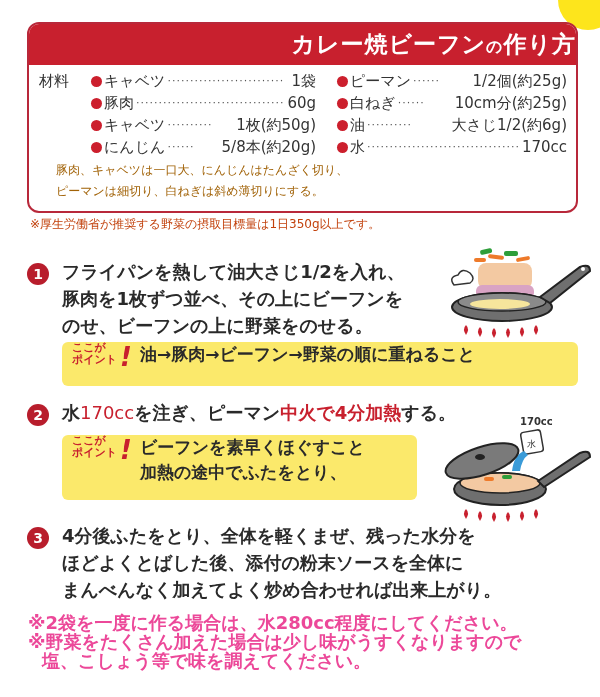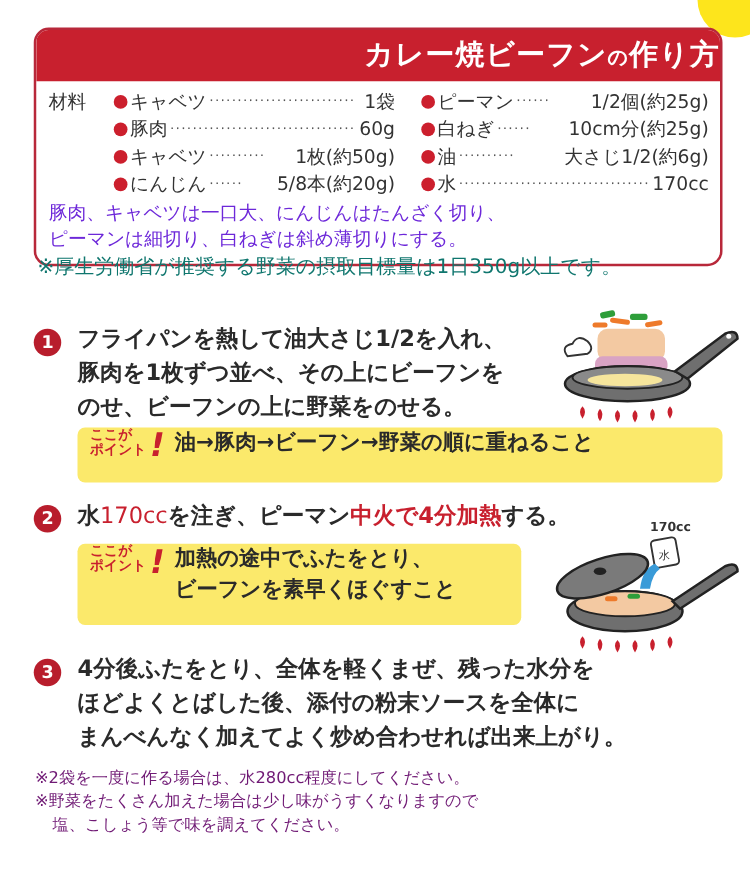--- a/index.html
+++ b/index.html
@@ -14,34 +14,34 @@
 
   .ing { position: absolute; font-size: 15px; line-height: 22px; white-space: nowrap; color: #333; }
   .ing-label { left: 10px; top: 46px; }
   .ing-row { display: flex; align-items: center; width: 225px; }
   .dot { display: inline-block; width: 11px; height: 11px; border-radius: 50%; background: #cc1f2d; margin-right: 2px; flex: none; }
   .ing-name { flex: none; }
   .leader { flex: 1; overflow: hidden; color: #555; letter-spacing: 1px; margin: 0 2px; font-size: 11px; }
   .ing-amt { flex: none; }
   .col-l { left: 62px; }
   .col-r { left: 308px; width: 230px; }
-  .prep { position: absolute; left: 10px; top: 136px; font-size: 15px; line-height: 21px; color: #6d28d9; }
-
-  .note-top { position: absolute; left: 30px; top: 203px; font-size: 16px; color: #0f766e; }
+  .prep { position: absolute; left: 27px; top: 136px; font-size: 12px; line-height: 21px; color: #a16207; }
+
+  .note-top { position: absolute; left: 30px; top: 216px; font-size: 12px; color: #c2410c; }
 
   .step { position: absolute; font-size: 18px; font-weight: bold; line-height: 27px; color: #2a2a2a; }
   .badge { position: absolute; width: 22px; height: 22px; border-radius: 50%; background: #b81d2c; color: #fff; font-size: 14px; font-weight: bold; text-align: center; line-height: 22px; }
   .red { color: #c8202e; }
 
   .point { position: absolute; background: #fbe96b; border-radius: 6px; display: flex; align-items: flex-start; }
   .point-tag { color: #c8202e; font-weight: bold; font-size: 11px; line-height: 12px; margin-left: 10px; }
   .point-bang { color: #c8202e; font-weight: bold; font-size: 26px; font-style: italic; margin: 0 8px 0 3px; }
   .point-text { font-size: 17px; font-weight: bold; color: #2a2a2a; line-height: 25px; }
 
-  .notes-bottom { position: absolute; left: 28px; top: 613px; font-size: 13px; line-height: 19px; color: #701a75; font-weight: normal; }
+  .notes-bottom { position: absolute; left: 28px; top: 613px; font-size: 18px; line-height: 19px; color: #ec4899; font-weight: bold; }
   .notes-bottom div.indent { padding-left: 14px; }
 
   .illus { position: absolute; }
 </style>
 </head>
 <body>
 
 <div class="corner-deco"></div>
 
 <div class="card">
@@ -162,22 +162,22 @@
   <span>水</span><span class="red" style="font-weight:normal">170cc</span><span>を注ぎ、ピーマン</span><span class="red">中火で4分加熱</span><span>する。</span>
 </div>
 
 <div class="point" style="left:62px;top:435px;width:355px;height:65px">
   <div class="point-tag">
     <div>ここが</div>
     <div>ポイント</div>
   </div>
   <div class="point-bang">!</div>
   <div class="point-text">
+    <div>ビーフンを素早くほぐすこと</div>
     <div>加熱の途中でふたをとり、</div>
-    <div>ビーフンを素早くほぐすこと</div>
   </div>
 </div>
 
 <svg class="illus" style="left:440px;top:415px" width="160" height="110" viewBox="0 0 160 110">
   <text x="80" y="10" font-size="10" font-weight="bold" fill="#333" font-family="DejaVu Sans, sans-serif">170cc</text>
   <rect x="82" y="16" width="20" height="22" rx="3" fill="#fff" stroke="#333" stroke-width="1.5" transform="rotate(-10 92 27)"></rect>
   <text x="87" y="32" font-size="9" fill="#333" font-family="DejaVu Sans, sans-serif">水</text>
   <path d="M84 36 q-10 4 -12 20 l8 0 q2 -12 8 -16z" fill="#3a9bd8"></path>
   <ellipse cx="60" cy="74" rx="46" ry="16" fill="#6f6f6f" stroke="#222" stroke-width="2"></ellipse>
   <ellipse cx="60" cy="68" rx="40" ry="10" fill="#f3c9a2" stroke="#222" stroke-width="1.5"></ellipse>

